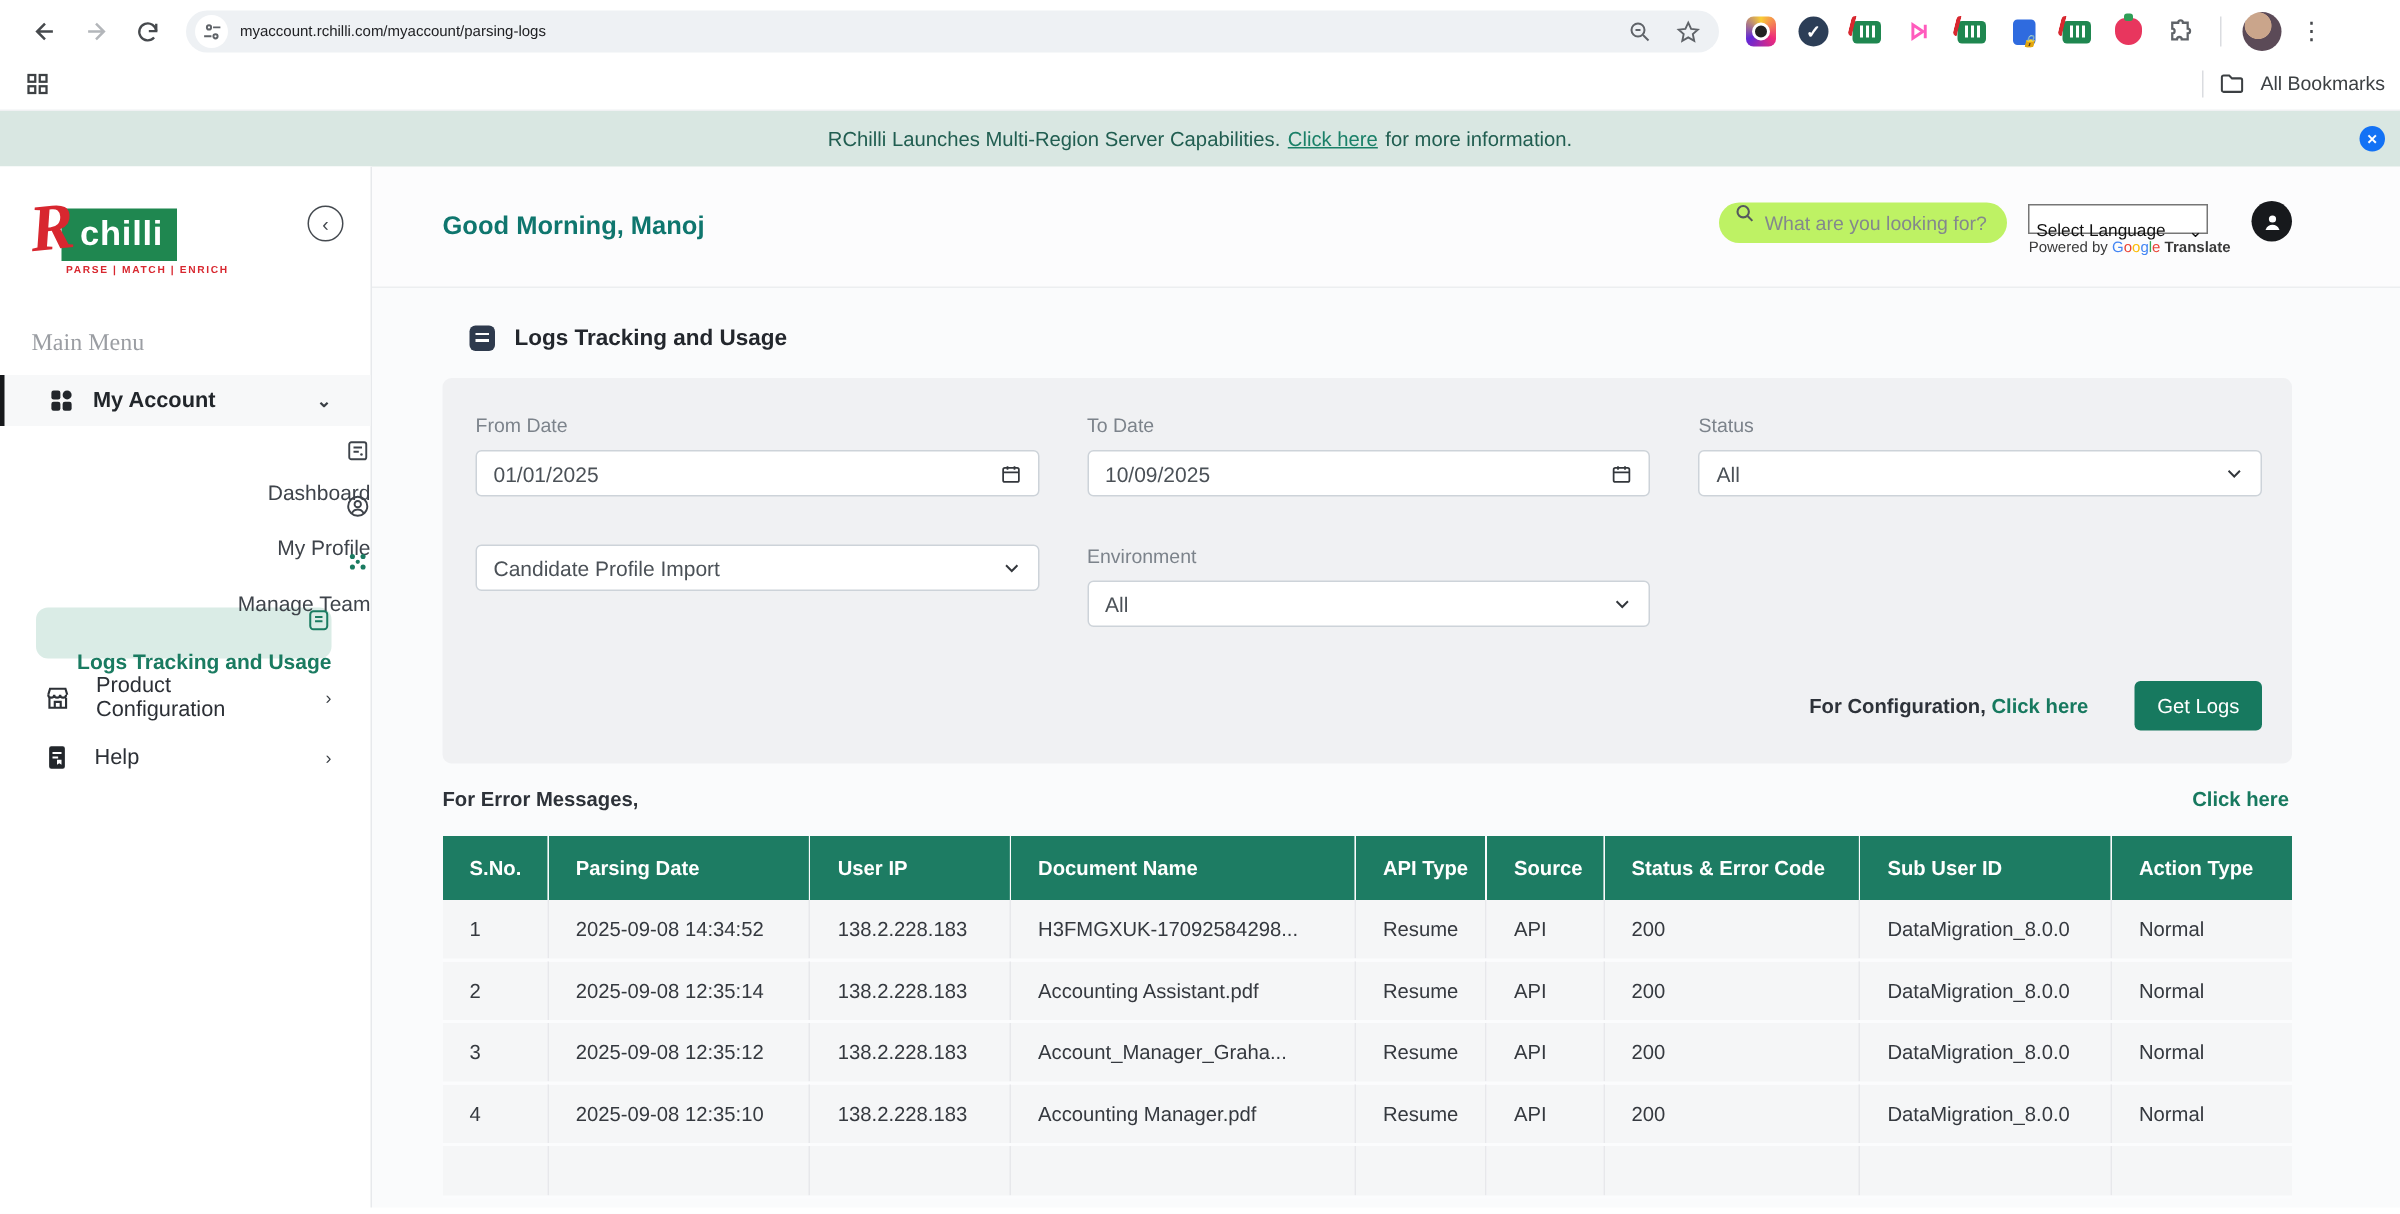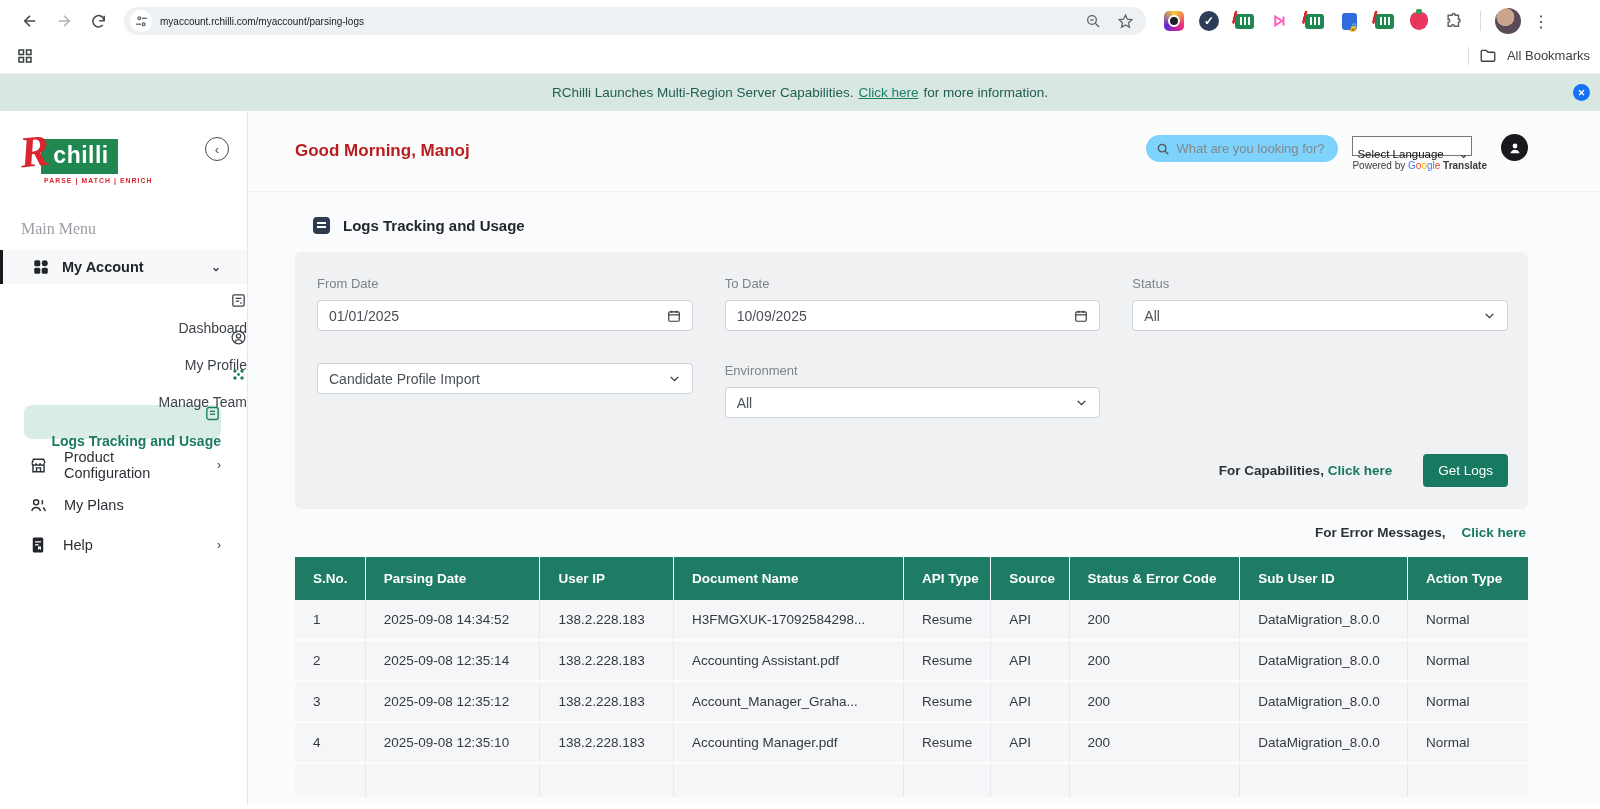--- a/index.html
+++ b/index.html
@@ -83,24 +83,24 @@
   .mi-sub.active { background:#daece6; border-radius:8px; margin:2px 26px 2px 24px;
     padding-left:24px; height:34px; color:#1a7b61; font-weight:bold; }
   .mi-root { height:40px; display:flex; align-items:center; gap:16px; padding-left:29px;
     font-size:14.5px; color:#2c3036; cursor:pointer; }
   .mi-root .chev { margin-left:auto; margin-right:26px; color:#3a3f45; }
   .chev { font-size:12px; }
 
   .main { flex:1; display:flex; flex-direction:column; background:#fafbfc; min-width:0; }
   .main-header { height:81px; display:flex; align-items:center; padding:0 72px 0 47px;
     border-bottom:1px solid #eceef0; background:#fcfcfd; flex-shrink:0; }
-  .greeting { font-size:17px; font-weight:bold; color:#b91c1c; }
+  .greeting { font-size:17px; font-weight:bold; color:#0f766e; }
   .hdr-right { margin-left:auto; display:flex; align-items:flex-start; gap:14px; }
-  .search-pill { width:192px; height:27px; background:#7dd3fc; border-radius:14px;
-    display:flex; align-items:center; padding:0 10px; gap:6px; margin-top:4px; }
+  .search-pill { width:192px; height:27px; background:#bef264; border-radius:14px;
+    display:flex; padding:0 10px; gap:6px; margin-top:4px; }
   .search-pill input { border:none; background:transparent; outline:none; font-size:13px;
     color:#5f6368; width:100%; font-family:"Liberation Sans", sans-serif; }
   .search-pill input::placeholder { color:#83888d; }
   .translate { display:flex; flex-direction:column; }
   .lang-select { width:120px; height:20px; border:1px solid #767676; background:#fff;
     display:flex; align-items:center; justify-content:space-between; padding:16px 3px 0 4px;
     font-size:11.5px; color:#111; cursor:pointer; margin-top:5px; }
   .gt-caption { font-size:10px; color:#3a3a3a; margin-top:4px; white-space:nowrap; }
   .gt-caption b { font-weight:bold; color:#3a3a3a; }
   .g-b { color:#4285F4; } .g-r { color:#EA4335; } .g-y { color:#FBBC05; } .g-g { color:#34A853; }
@@ -119,21 +119,21 @@
   .field label { display:block; font-size:13px; color:#7c838b; margin-bottom:9px; }
   .finput { height:31px; background:#fff; border:1px solid #cdd3d9; border-radius:4px;
     display:flex; align-items:center; padding:0 11px; font-size:14px; color:#4b5157; cursor:pointer; }
   .finput .tail { margin-left:auto; display:flex; color:#33373c; }
   .actions-row { display:flex; justify-content:flex-end; align-items:center; gap:15px; margin-top:36px; }
   .doc-text { font-size:13.5px; font-weight:bold; color:#2d3239; }
   .teal-link { color:#17795f; cursor:pointer; }
   .get-logs { background:#17795f; color:#fff; border:none; border-radius:4px; padding:9px 15px;
     font-size:13.5px; font-family:"Liberation Sans", sans-serif; cursor:pointer;margin-left:16px; }
 
-  .error-row { display:flex; justify-content:flex-end; gap:16px; margin:16px 2px 17px 0;
+  .error-row { display:flex; justify-content:space-between; gap:16px; margin:16px 2px 17px 0;
     font-size:13.5px; font-weight:bold; color:#2d3239; }
 
   table.logs { width:100%; border-collapse:collapse; table-layout:fixed; }
   .logs th { background:#1d7c63; color:#fff; font-size:13.5px; font-weight:bold; text-align:left;
     padding:14px 6px 14px 18px; border-right:1px solid rgba(255,255,255,.3); white-space:nowrap;
     overflow:hidden; }
   .logs th:last-child { border-right:none; }
   .logs td { background:#f5f6f7; font-size:13.5px; color:#35393f; padding:12px 6px 12px 18px;
     border-right:1px solid #e7e8eb; border-bottom:2px solid #fbfcfd; white-space:nowrap; overflow:hidden; }
   .logs td:last-child { border-right:none; }
@@ -330,31 +330,20 @@
             <path d="M4 9c0 1.4 1.1 2.5 2.5 2.5S9 10.4 9 9c0 1.4 1.1 2.5 2.5 2.5S14 10.4 14 9c0 1.4 1.1 2.5 2.5 2.5S19 10.4 19 9"></path>
             <path d="M5 11.5V20h14v-8.5"></path>
             <path d="M9.5 20v-5h5v5"></path>
           </svg>
       </span>
       <span>Product Configuration</span>
       <span class="chev">›</span>
     </div>
     <div class="mi-root">
       <span>
-        <svg width="19" height="19" viewBox="0 0 24 24" fill="none" stroke="#2c3036" stroke-width="1.8">
-            <circle cx="9" cy="8" r="3.2"></circle>
-            <path d="M3.5 19c.8-3 3-4.5 5.5-4.5s4.7 1.5 5.5 4.5"></path>
-            <path d="M16 5.5a3.2 3.2 0 0 1 0 5"></path>
-            <path d="M17.5 14.8c1.6.6 2.6 1.9 3 4.2"></path>
-          </svg>
-      </span>
-      <span>My Plans</span>
-    </div>
-    <div class="mi-root">
-      <span>
         <svg width="18" height="18" viewBox="0 0 24 24" fill="#22262b">
             <path d="M5 4a2 2 0 0 1 2-2h10a2 2 0 0 1 2 2v16a2 2 0 0 1-2 2H7a2 2 0 0 1-2-2zm9 13l2 1.5V14h-4v4.5zM8 7h8v1.8H8zm0 4h5v1.8H8z" fill-rule="evenodd"></path>
           </svg>
       </span>
       <span>Help</span>
       <span class="chev">›</span>
     </div>
   </aside>
 
   <main class="main">
@@ -455,21 +444,21 @@
                 <svg width="13" height="13" viewBox="0 0 24 24" fill="none" stroke="currentColor" stroke-width="2.4">
                     <path d="M5 9l7 7 7-7"></path>
                   </svg>
               </span>
             </div>
           </div>
           <div class="field"></div>
         </div>
         <div class="actions-row">
           <span class="doc-text">
-            <span>For Capabilities,</span>
+            <span>For Configuration,</span>
             <span class="teal-link">Click here</span>
           </span>
           <button class="get-logs">Get Logs</button>
         </div>
       </div>
 
       <div class="error-row">
         <span>For Error Messages,</span>
         <span class="teal-link">Click here</span>
       </div>

